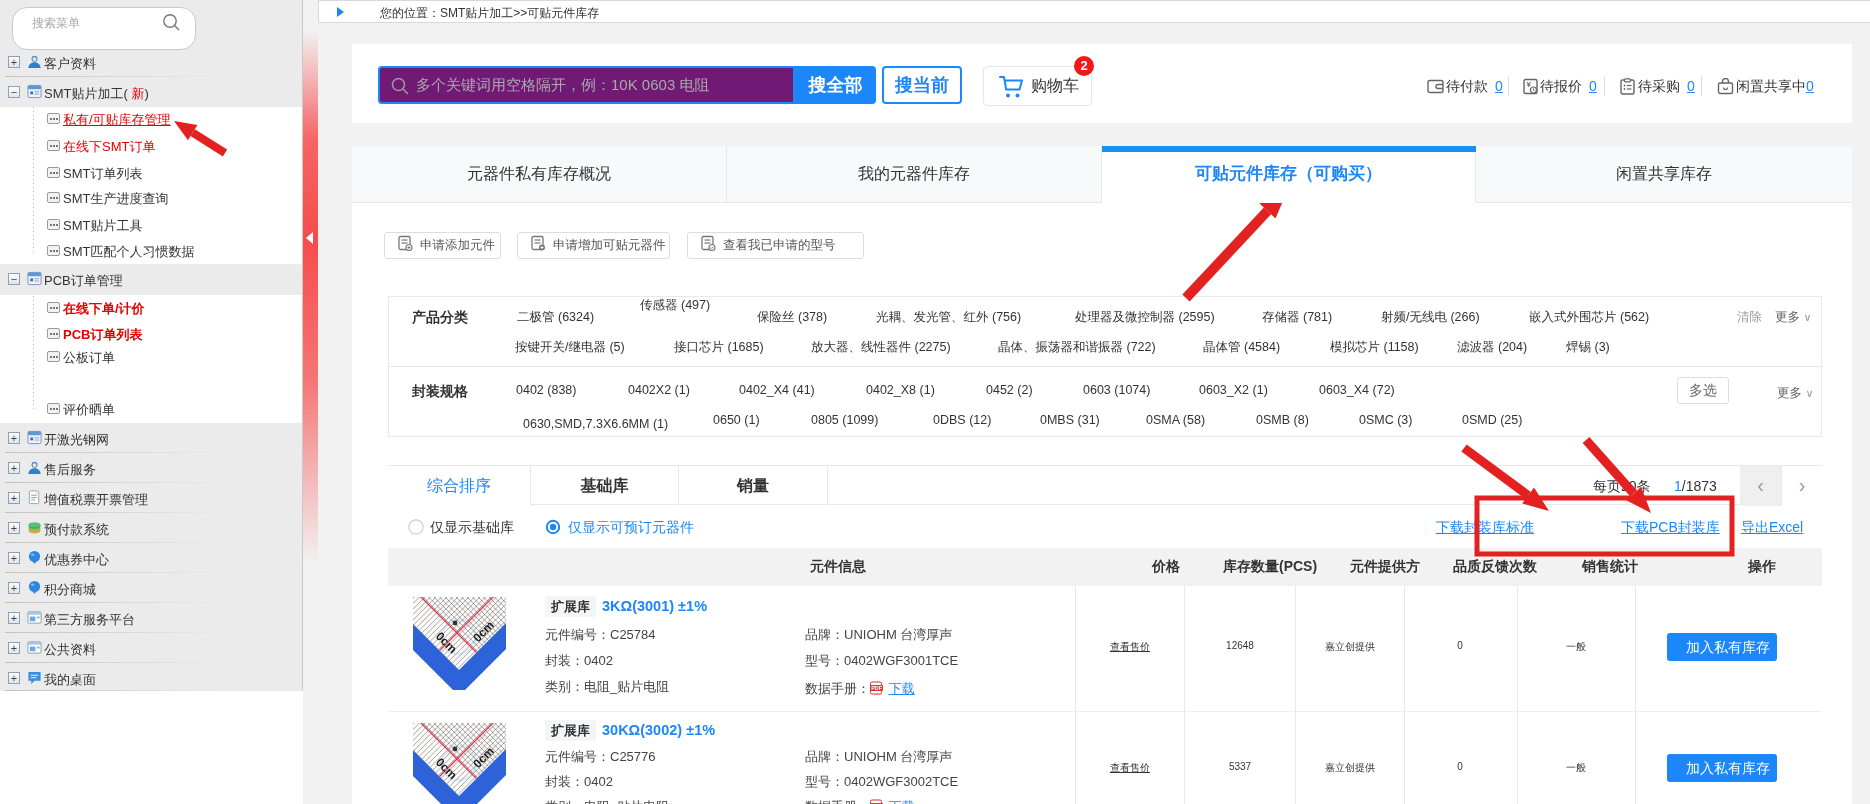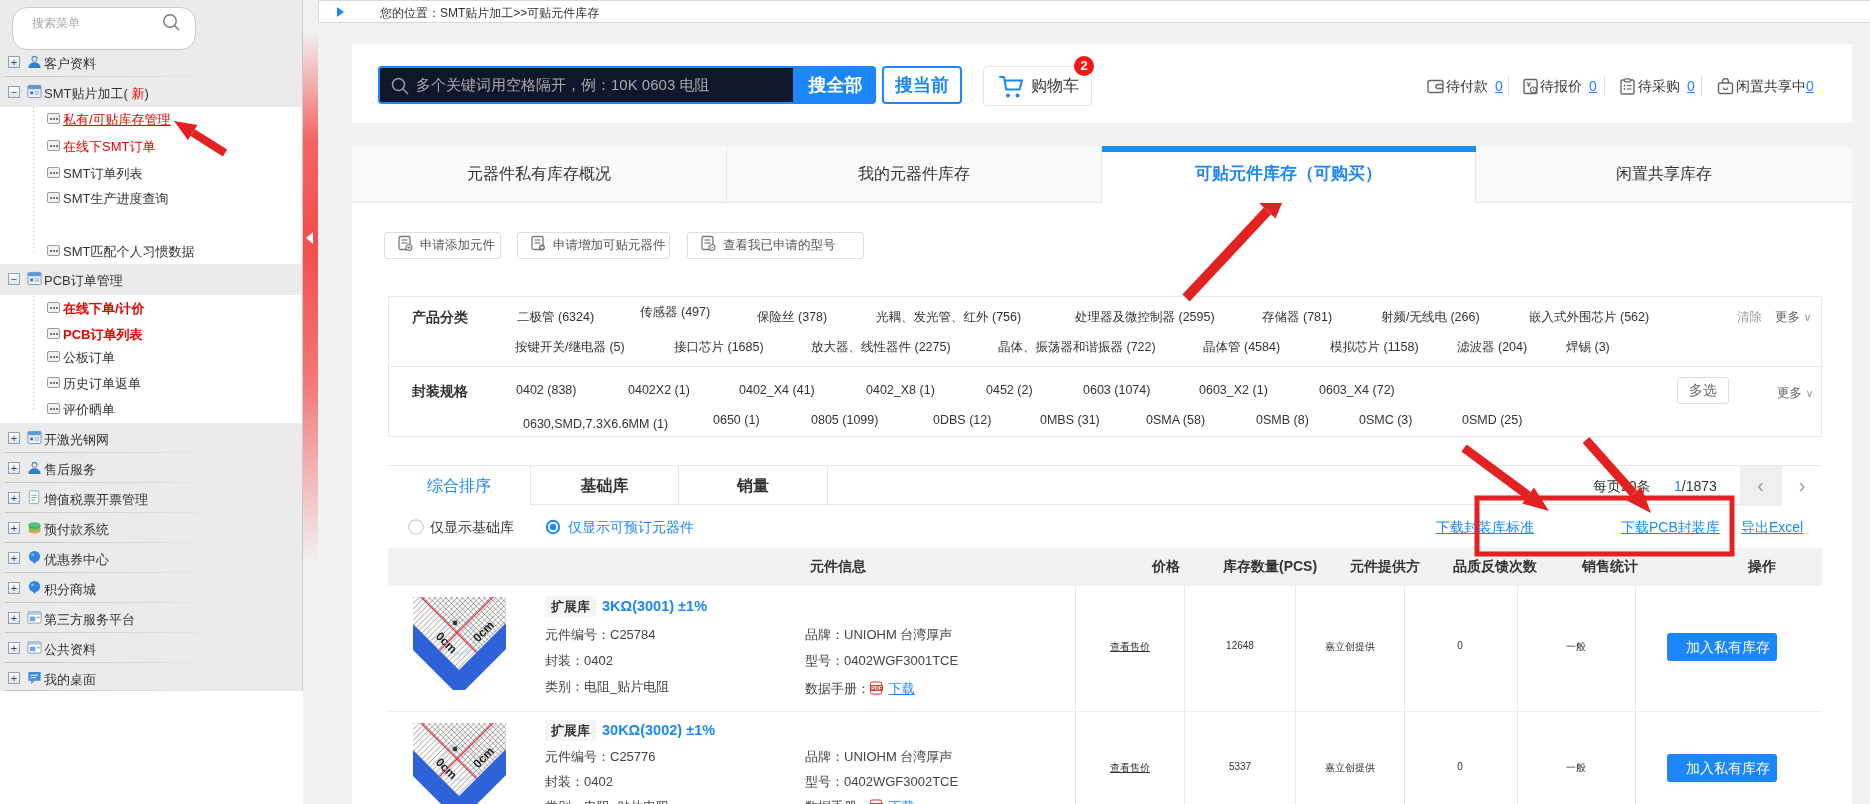--- a/index.html
+++ b/index.html
@@ -22,21 +22,21 @@
 .sb-grayrow{position:absolute;left:0;width:303px;height:30px;background:#ebebeb;}
 
 #redstrip{position:absolute;left:303px;top:0;width:15px;height:804px;background:linear-gradient(to bottom,rgba(250,80,80,0) 30px,rgba(246,76,76,.85) 140px,#f64c4c 240px,rgba(246,76,76,.75) 380px,rgba(250,80,80,0) 565px);}
 #redstrip .tri{position:absolute;left:3px;top:232px;width:0;height:0;border:6px solid transparent;border-right:7px solid #fff;border-left:none;}
 
 #main{position:absolute;left:318px;top:0;width:1552px;height:804px;background:#f2f2f2;}
 #crumb{position:absolute;left:0;top:0;width:1552px;height:23px;background:#fff;border:1px solid #d8d8d8;border-right:none;}
 #crumb .tri{position:absolute;left:18px;top:6px;width:0;height:0;border:5px solid transparent;border-left:7px solid #1b87fa;border-right:none;}
 #crumb .t{position:absolute;left:33px;top:4px;font-size:12px;color:#333;margin-left:28px;}
 #searchcard{position:absolute;left:34px;top:44px;width:1500px;height:79px;background:#fff;}
-#sinput{position:absolute;left:26px;top:22px;width:417px;height:38px;border:2px solid #1b87fa;border-radius:4px 0 0 4px;background:#0f172a;}
+#sinput{position:absolute;left:26px;top:22px;width:417px;height:38px;border:2px solid #1b87fa;border-radius:4px 0 0 4px;background:#701a75;}
 #sinput .ph{position:absolute;left:36px;top:8px;font-size:15px;color:#aaa;}
 #btn-all{position:absolute;left:443px;top:22px;width:81px;height:38px;background:#1b87fa;color:#fff;font-size:18px;font-weight:bold;text-align:center;line-height:38px;border-radius:0 4px 4px 0;}
 #btn-cur{position:absolute;left:530px;top:22px;width:80px;height:38px;background:#fff;border:2px solid #1b87fa;border-radius:4px;color:#1b87fa;font-size:18px;font-weight:bold;text-align:center;line-height:34px;}
 #cartbox{position:absolute;left:631px;top:22px;width:109px;height:40px;border:1px solid #e5e5e5;border-radius:4px;}
 #cartbox .t{position:absolute;left:47px;top:9px;font-size:16px;color:#333;}
 #badge{position:absolute;left:722px;top:12px;width:20px;height:20px;border-radius:10px;background:#f01818;color:#fff;font-size:13px;font-weight:bold;text-align:center;line-height:20px;}
 .stat{position:absolute;top:34px;font-size:14px;color:#333;}
 .stat b{color:#1b87fa;font-weight:normal;text-decoration:underline;}
 .vsep{position:absolute;top:32px;width:1px;height:20px;background:#ddd;}
 
@@ -117,20 +117,24 @@
       <div class="txt red">在线下SMT订单</div>
     </div>
   <div class="sub" style="top:160px;">
       <div class="ico"></div>
       <div class="txt">SMT订单列表</div>
     </div>
   <div class="sub" style="top:185px;">
       <div class="ico"></div>
       <div class="txt">SMT生产进度查询</div>
     </div>
+  <div class="sub" style="top:212px;">
+      <div class="ico"></div>
+      <div class="txt">SMT贴片工具</div>
+    </div>
   <div class="sub" style="top:238px;">
       <div class="ico"></div>
       <div class="txt">SMT匹配个人习惯数据</div>
     </div>
   <div class="mi" style="top:264px;background:#ebebeb;height:31px;">
       <div class="exp">−</div>
     <svg class="ico" viewBox="0 0 16 16">
         <rect x="1" y="1.5" width="14" height="13" rx="1.5" fill="#eef3fb" stroke="#7e8fb5"></rect>
         <rect x="1" y="1.5" width="14" height="4" rx="1.5" fill="#5b9bd5"></rect>
         <rect x="3.5" y="8" width="3" height="3" fill="#3a6fb0"></rect>
@@ -143,24 +147,20 @@
       <div class="ico"></div>
       <div class="txt red" style="font-weight:bold;">在线下单/计价</div>
     </div>
   <div class="sub" style="top:321px;">
       <div class="ico"></div>
       <div class="txt red" style="font-weight:bold;">PCB订单列表</div>
     </div>
   <div class="sub" style="top:344px;">
       <div class="ico"></div>
       <div class="txt">公板订单</div>
-    </div>
-  <div class="sub" style="top:370px;">
-      <div class="ico"></div>
-      <div class="txt">历史订单返单</div>
     </div>
   <div class="sub" style="top:396px;">
       <div class="ico"></div>
       <div class="txt">评价晒单</div>
     </div>
   <div class="sb-grayrow" style="top:423px;">
       <div class="mi" style="top:0;">
         <div class="exp">+</div>
     <svg class="ico" viewBox="0 0 16 16">
           <rect x="1" y="1.5" width="14" height="13" rx="1.5" fill="#eef3fb" stroke="#7e8fb5"></rect>
@@ -366,21 +366,21 @@
           <rect x="2" y="1.5" width="11" height="13" rx="1.5" fill="none" stroke="#777" stroke-width="1.3"></rect>
           <line x1="4.5" y1="5" x2="10.5" y2="5" stroke="#777" stroke-width="1.2"></line>
           <line x1="4.5" y1="8" x2="10.5" y2="8" stroke="#777" stroke-width="1.2"></line>
           <circle cx="12" cy="12.5" r="3" fill="#fff" stroke="#777" stroke-width="1.1"></circle>
           <path d="M10.8 12.5l1 1 1.6-1.8" fill="none" stroke="#777"></path>
         </svg>查看我已申请的型号</div>
     <div id="filter">
       <div style="position:absolute;left:0;top:69px;width:1434px;height:1px;background:#e8e8e8;"></div>
       <div class="flabel" style="top:12px;">产品分类</div>
       <div class="fitem" style="left:128px;top:12px;">二极管 (6324)</div>
-      <div class="fitem" style="left:251px;top:7px;">传感器 (497)</div>
+      <div class="fitem" style="left:251px;top:0;">传感器 (497)</div>
       <div class="fitem" style="left:368px;top:12px;">保险丝 (378)</div>
       <div class="fitem" style="left:487px;top:12px;">光耦、发光管、红外 (756)</div>
       <div class="fitem" style="left:686px;top:12px;">处理器及微控制器 (2595)</div>
       <div class="fitem" style="left:873px;top:12px;">存储器 (781)</div>
       <div class="fitem" style="left:992px;top:12px;">射频/无线电 (266)</div>
       <div class="fitem" style="left:1140px;top:12px;">嵌入式外围芯片 (562)</div>
       <div class="fitem gray" style="left:1348px;top:12px;">清除</div>
       <div class="fitem" style="left:1386px;top:12px;color:#666;">更多 <span style="font-size:11px;color:#999;">∨</span></div>
       <div class="fitem" style="left:126px;top:42px;">按键开关/继电器 (5)</div>
       <div class="fitem" style="left:285px;top:42px;">接口芯片 (1685)</div>

